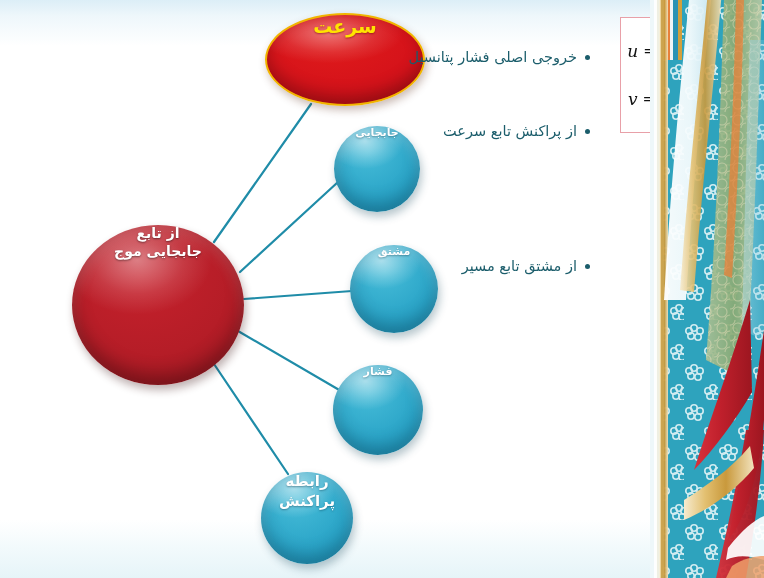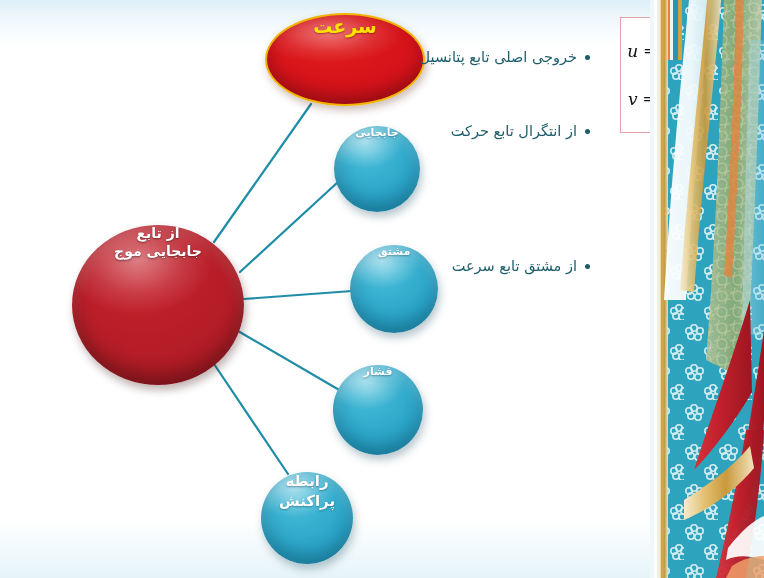--- a/index.html
+++ b/index.html
@@ -232,35 +232,35 @@
     </div>
   </div>
 
   <div class="node node-blue" id="node-pressure">
     <span class="lbl">فشار</span>
   </div>
 
   <div class="bullet-block" id="bullets-velocity">
     <div class="bullet-row">
       <span class="bullet-dot"></span>
-      <span class="bullet-text">خروجی اصلی تابع پتانسیل</span>
+      <span class="bullet-text">خروجی اصلی فشار پتانسیل</span>
     </div>
   </div>
 
   <div class="bullet-block" id="bullets-displacement">
     <div class="bullet-row">
       <span class="bullet-dot"></span>
-      <span class="bullet-text">از انتگرال تابع حرکت</span>
+      <span class="bullet-text">از پراکنش تابع سرعت</span>
     </div>
   </div>
 
   <div class="bullet-block" id="bullets-acceleration">
     <div class="bullet-row">
       <span class="bullet-dot"></span>
-      <span class="bullet-text">از مشتق تابع سرعت</span>
+      <span class="bullet-text">از مشتق تابع مسیر</span>
     </div>
   </div>
 
   <div id="formula-box">
     <div class="eq">
       <span class="lhs">u</span>
       <span class="eqs">=</span>
       <span class="frac">
         <span class="num">∂φ</span>
         <span class="bar"></span>

